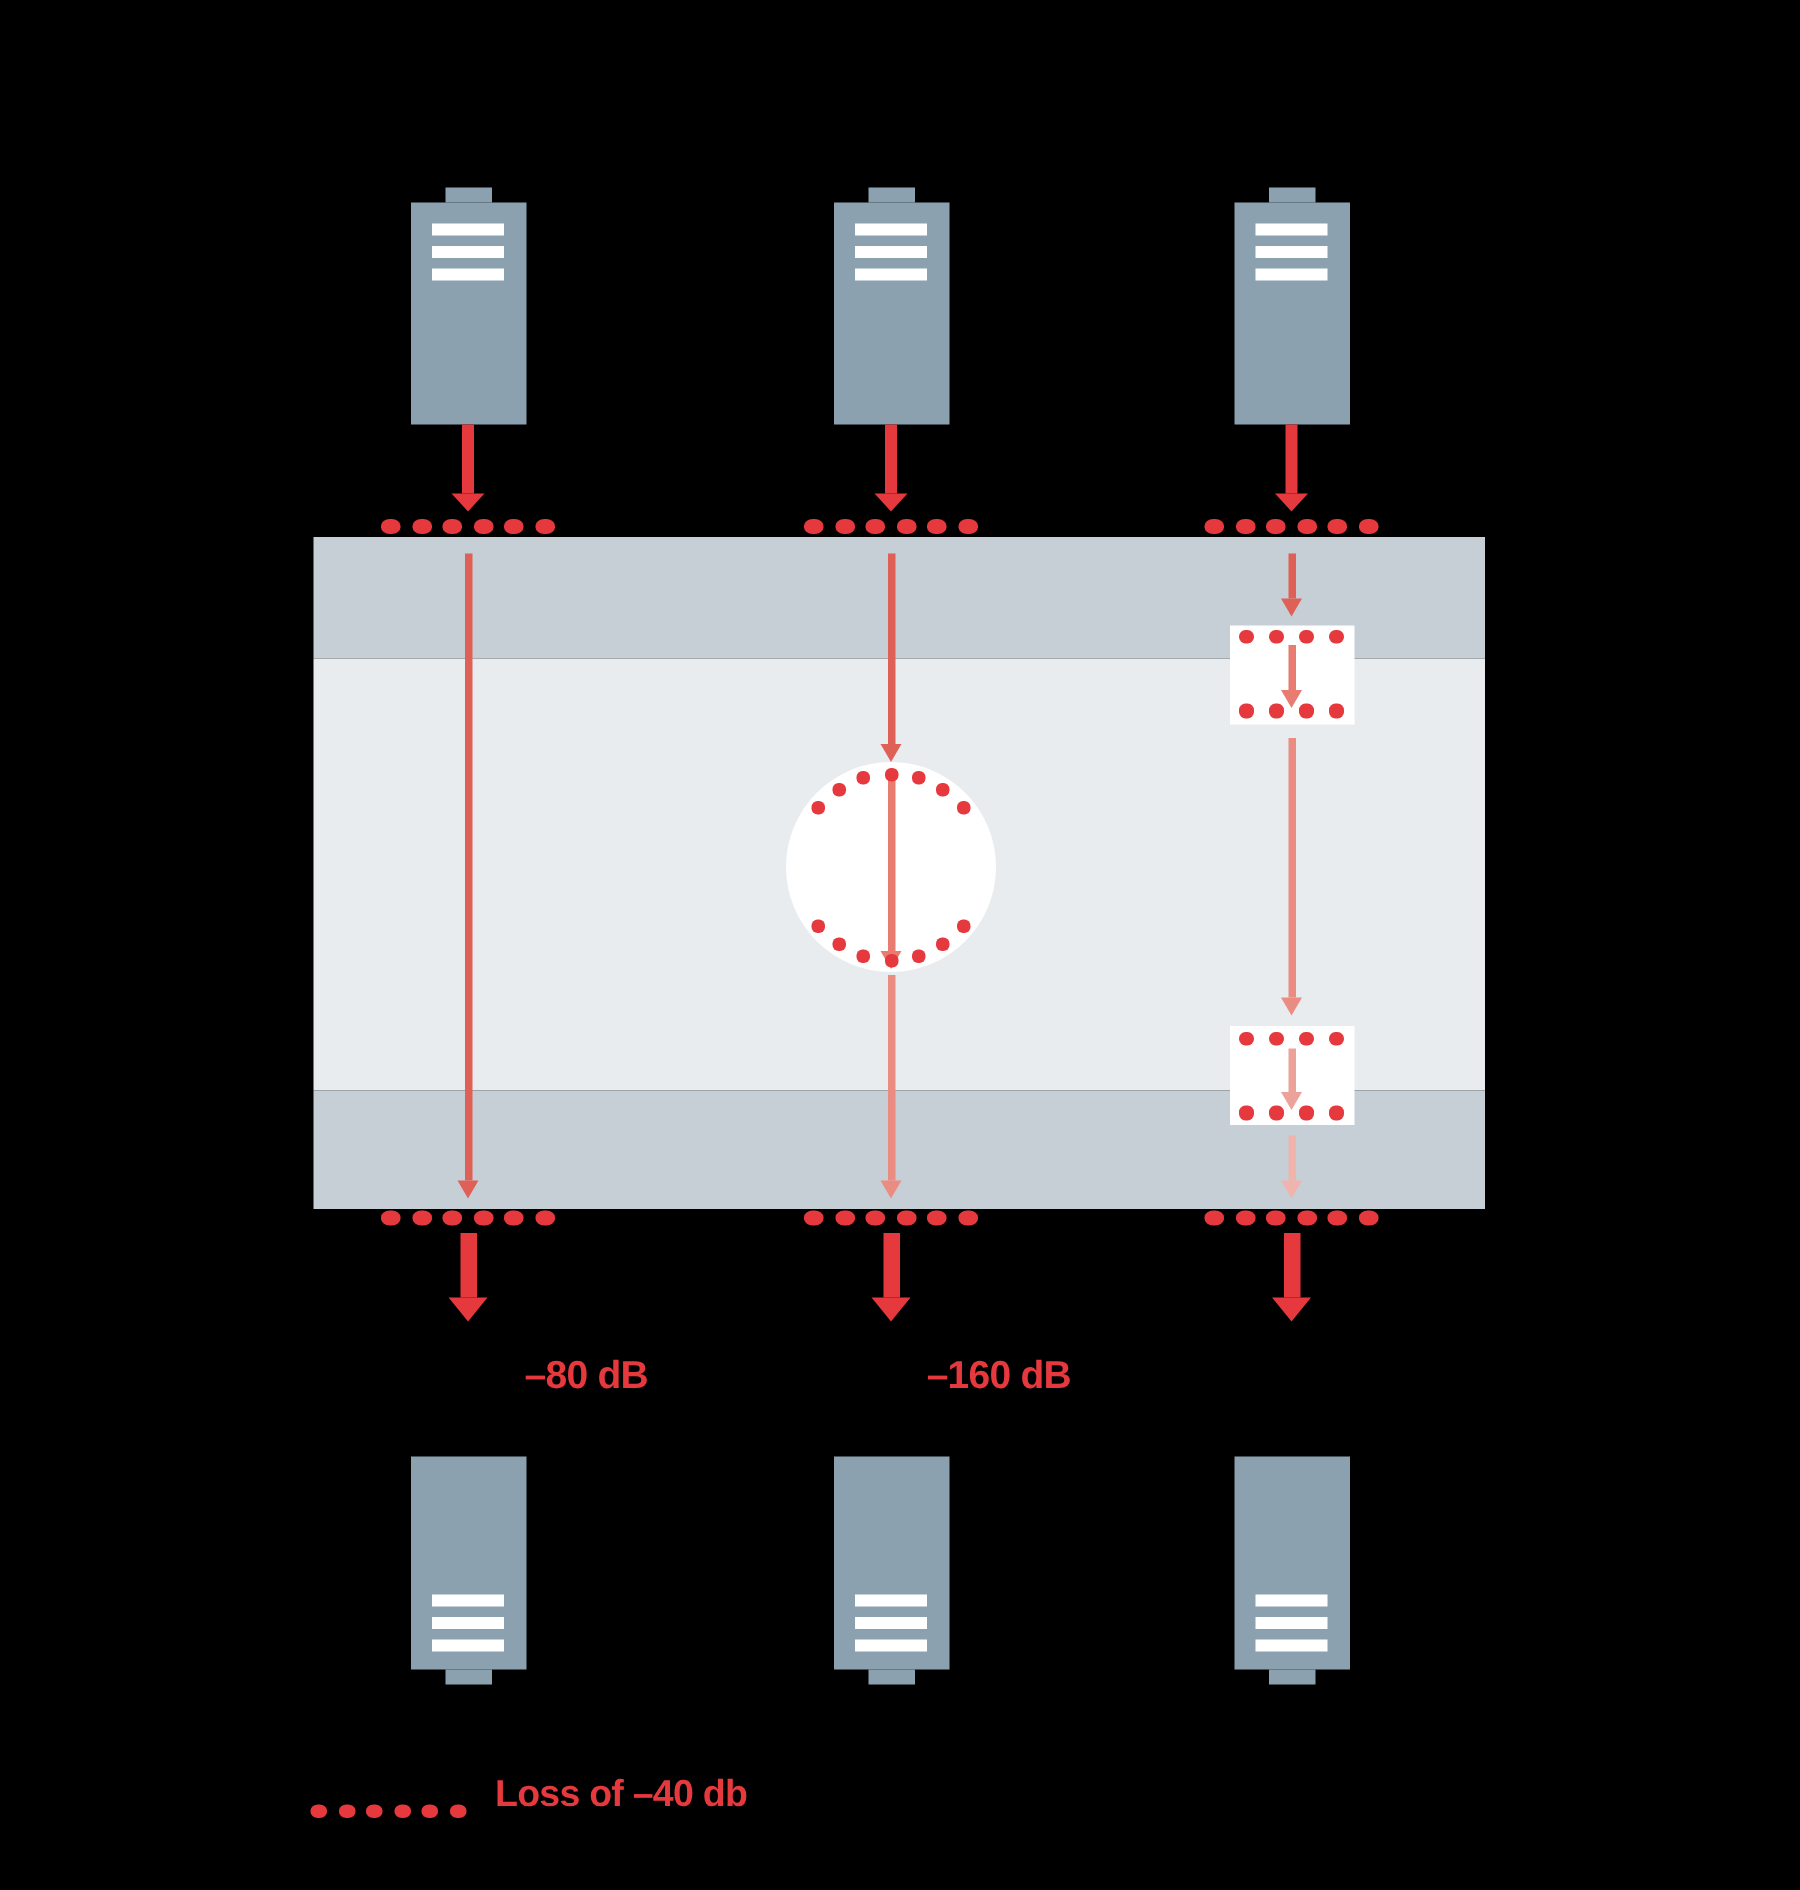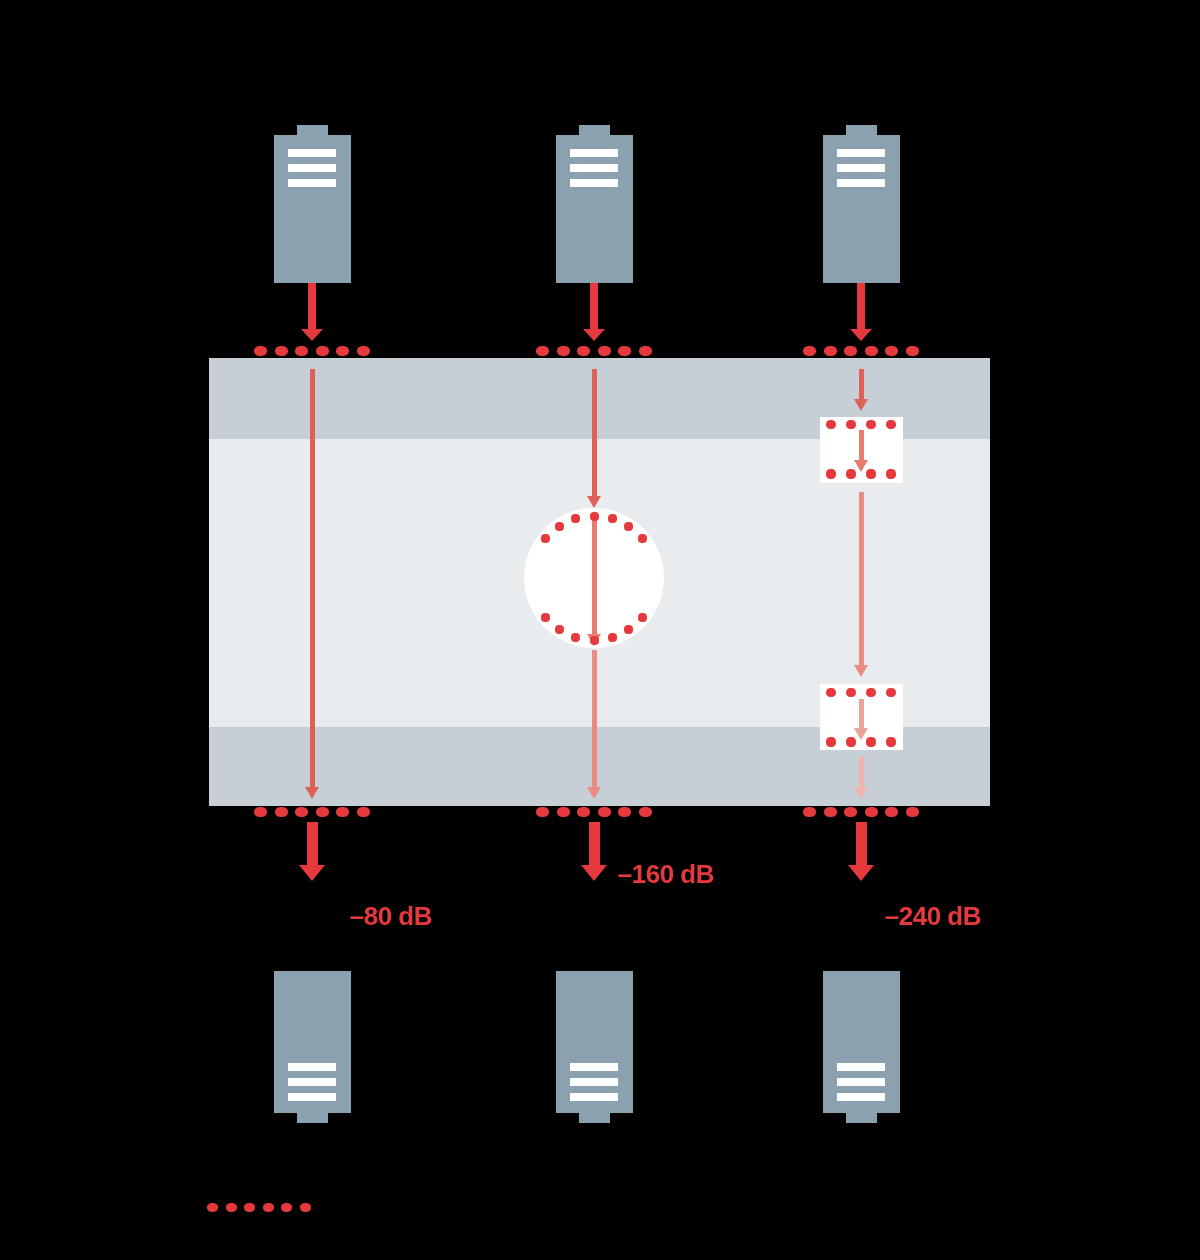--- a/index.html
+++ b/index.html
@@ -171,27 +171,27 @@
       <div class="dot" style="left: 846.25px; top: 687.75px; width: 9.5px; height: 9.5px;"></div>
       <div class="dot" style="left: 866.25px; top: 687.75px; width: 9.5px; height: 9.5px;"></div>
       <div class="dot" style="left: 886.25px; top: 687.75px; width: 9.5px; height: 9.5px;"></div>
       <div class="dot" style="left: 826.25px; top: 737.25px; width: 9.5px; height: 9.5px;"></div>
       <div class="dot" style="left: 846.25px; top: 737.25px; width: 9.5px; height: 9.5px;"></div>
       <div class="dot" style="left: 866.25px; top: 737.25px; width: 9.5px; height: 9.5px;"></div>
       <div class="dot" style="left: 886.25px; top: 737.25px; width: 9.5px; height: 9.5px;"></div>
     </div>
 
   <div class="db-label" style="left:192px;top:901px;">–80 dB</div>
-  <div class="db-label" style="left:474px;top:859px;">–160 dB</div>
-  <div class="db-label" style="left:741px;top:901px;">–240 dB</div>
+  <div class="db-label" style="left:474px;top:901px;">–160 dB</div>
 
   <div id="legend-dots">
       <div class="dot" style="left: 207px; top: 1203px; width: 11px; height: 9px;"></div>
       <div class="dot" style="left: 225.5px; top: 1203px; width: 11px; height: 9px;"></div>
       <div class="dot" style="left: 244px; top: 1203px; width: 11px; height: 9px;"></div>
       <div class="dot" style="left: 262.5px; top: 1203px; width: 11px; height: 9px;"></div>
       <div class="dot" style="left: 281px; top: 1203px; width: 11px; height: 9px;"></div>
       <div class="dot" style="left: 299.5px; top: 1203px; width: 11px; height: 9px;"></div>
     </div>
   <div class="legend-text">
+    <div>Loss of –40 db</div>
   </div>
 
 </div>
 
 </body></html>

